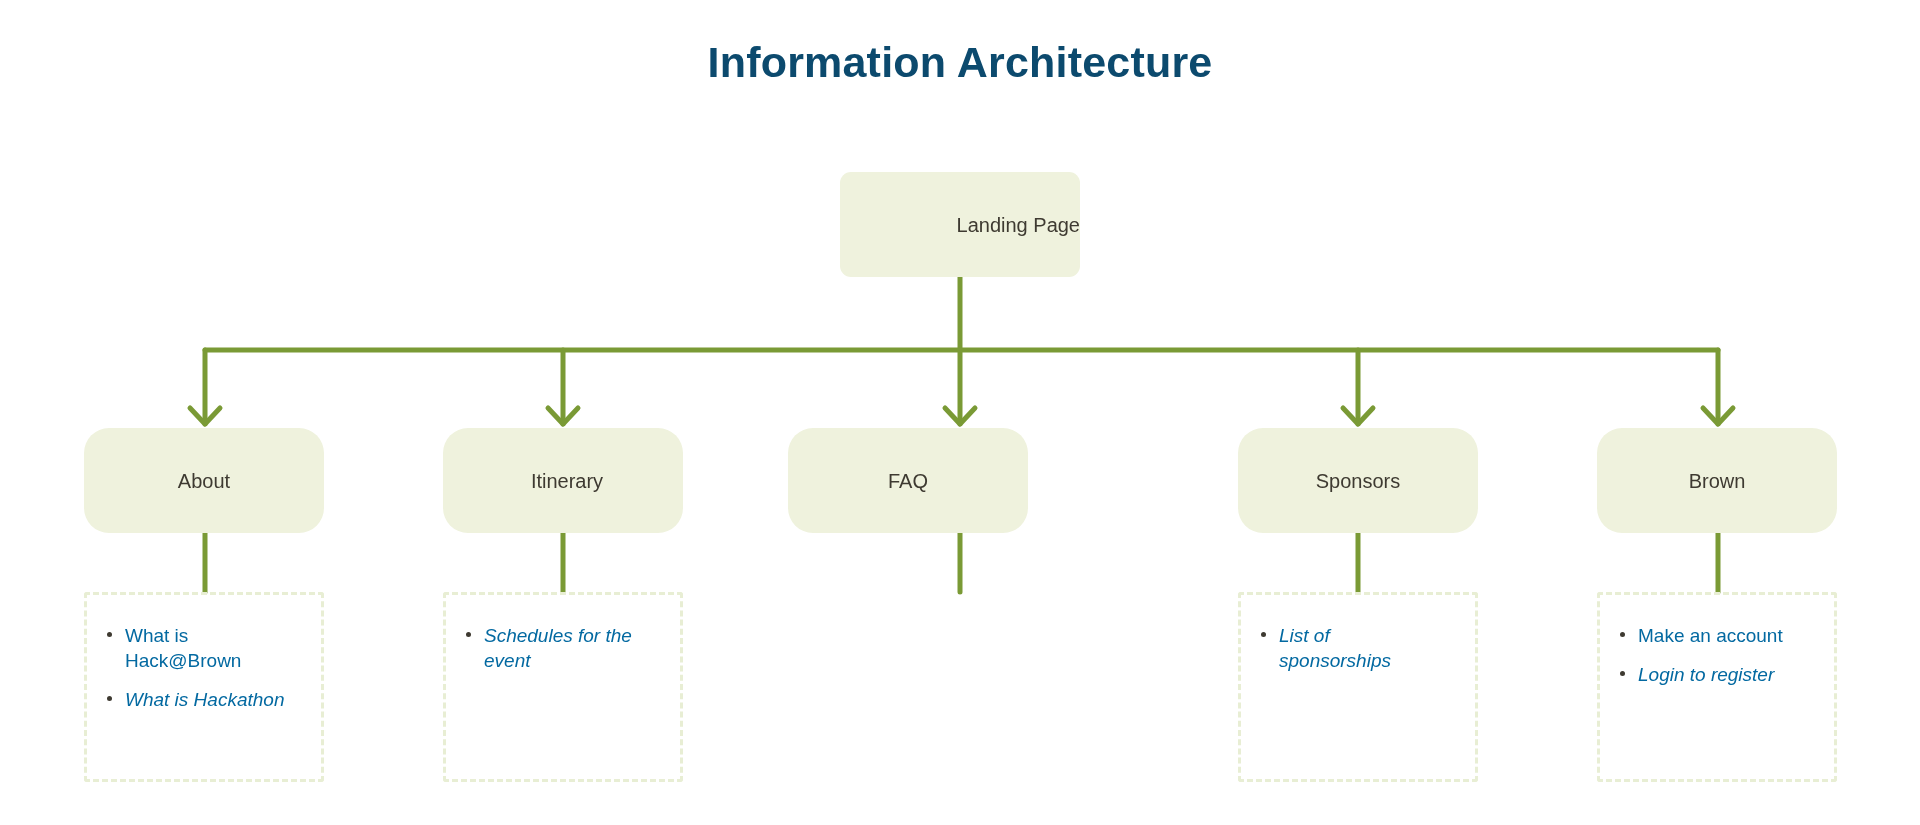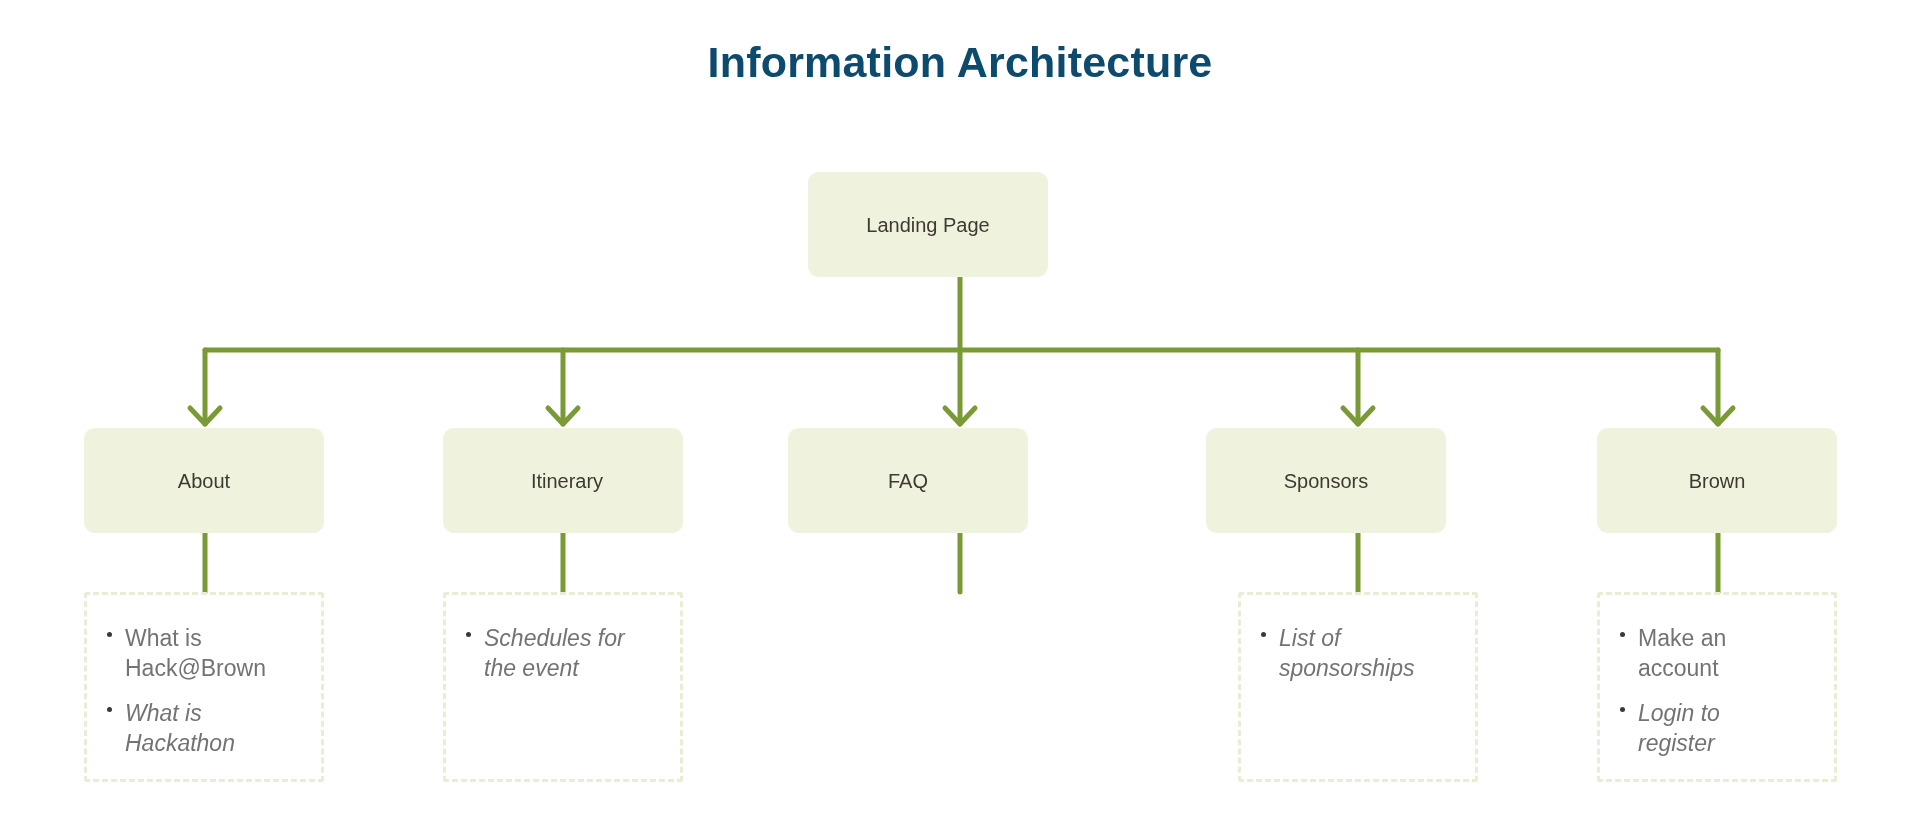--- a/index.html
+++ b/index.html
@@ -59,35 +59,37 @@
   .node-label {
     font-size: 20px;
     font-weight: 400;
     color: #3e3a31;
     line-height: 1.2;
     text-align: center;
     font-family: "Liberation Sans", sans-serif;
   }
 
   .root-node {
-    left: 808px;
+    left: 840px;
     top: 172px;
     width: 240px;
     height: 105px;
+    justify-content: flex-end;
   }
 
   .child-node {
     top: 428px;
     width: 240px;
     height: 105px;
+    border-radius: 25px;
   }
   .child-node.n0 { left: 84px; }
   .child-node.n1 { left: 443px; padding-left: 8px; }
   .child-node.n2 { left: 788px; }
-  .child-node.n3 { left: 1206px; justify-content: center; }
+  .child-node.n3 { left: 1238px; justify-content: center; }
   .child-node.n4 { left: 1597px; }
 
   
   .detail-box {
     position: absolute;
     top: 592px;
     width: 240px;
     height: 190px;
     border: 3px dashed #e8eed4;
     border-radius: 3px;
@@ -102,23 +104,23 @@
 
   .detail-list {
     margin: 0;
     padding: 0;
     list-style: none;
   }
   .detail-item {
     position: relative;
     padding-left: 22px;
     margin-bottom: 14px;
-    font-size: 23px;
+    font-size: 19px;
     line-height: 1.32;
-    color: #737373;
+    color: #0369a1;
     font-family: "Liberation Sans", sans-serif;
     max-width: 160px;
   }
   .detail-item:last-child { margin-bottom: 0; font-style: italic; }
   .detail-item .bullet {
     position: absolute;
     left: 4px;
     top: 9px;
     width: 5px;
     height: 5px;

